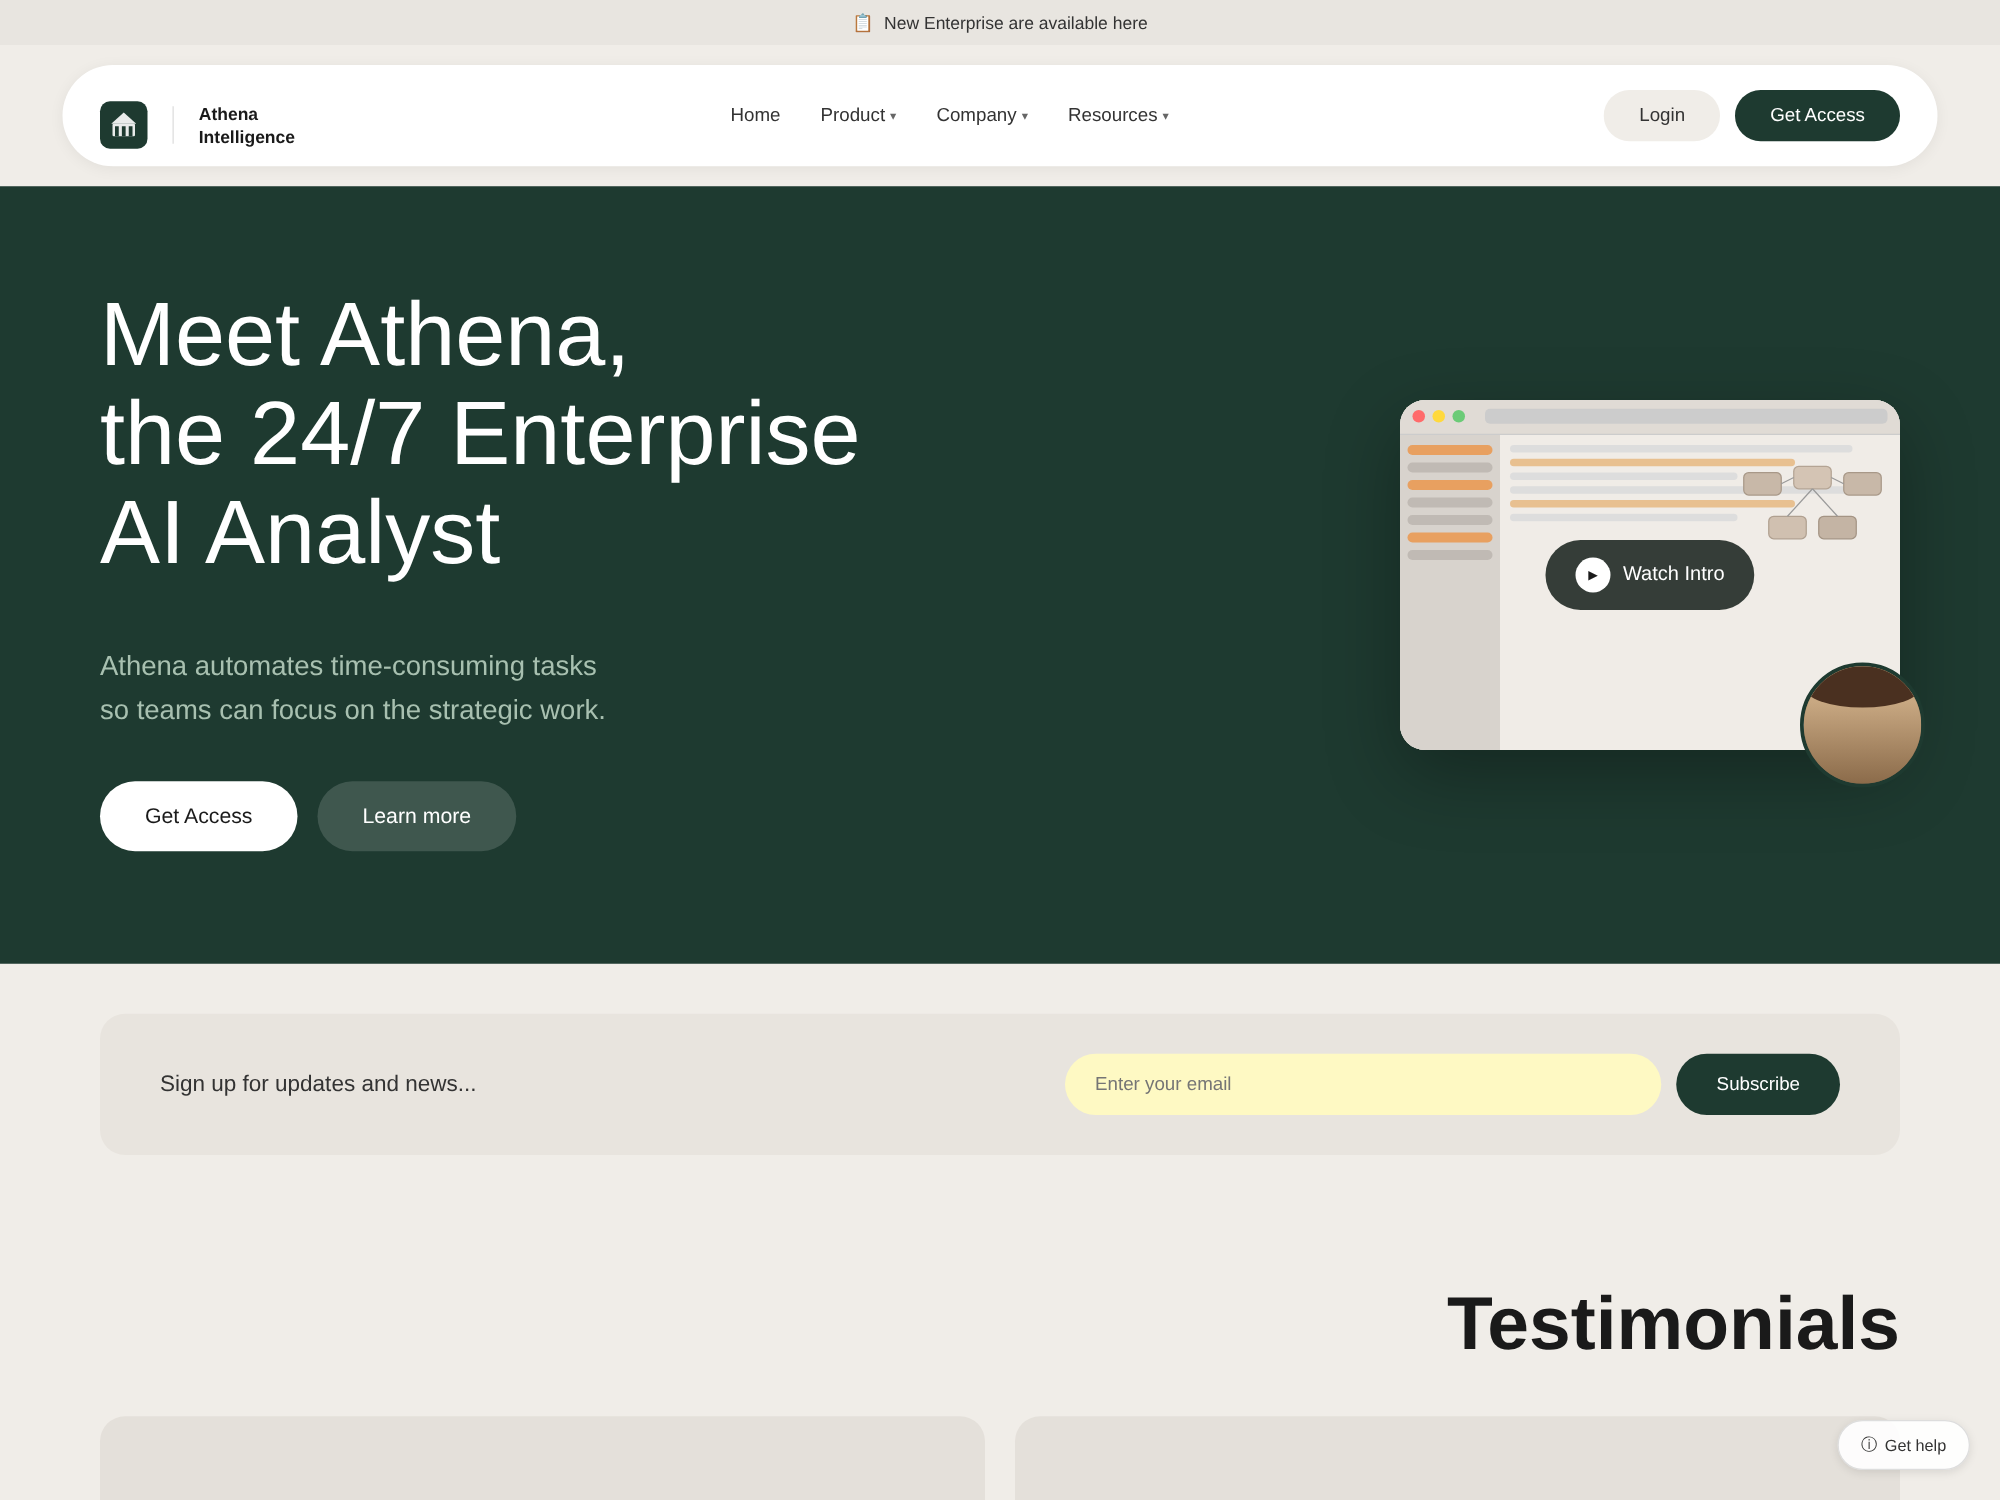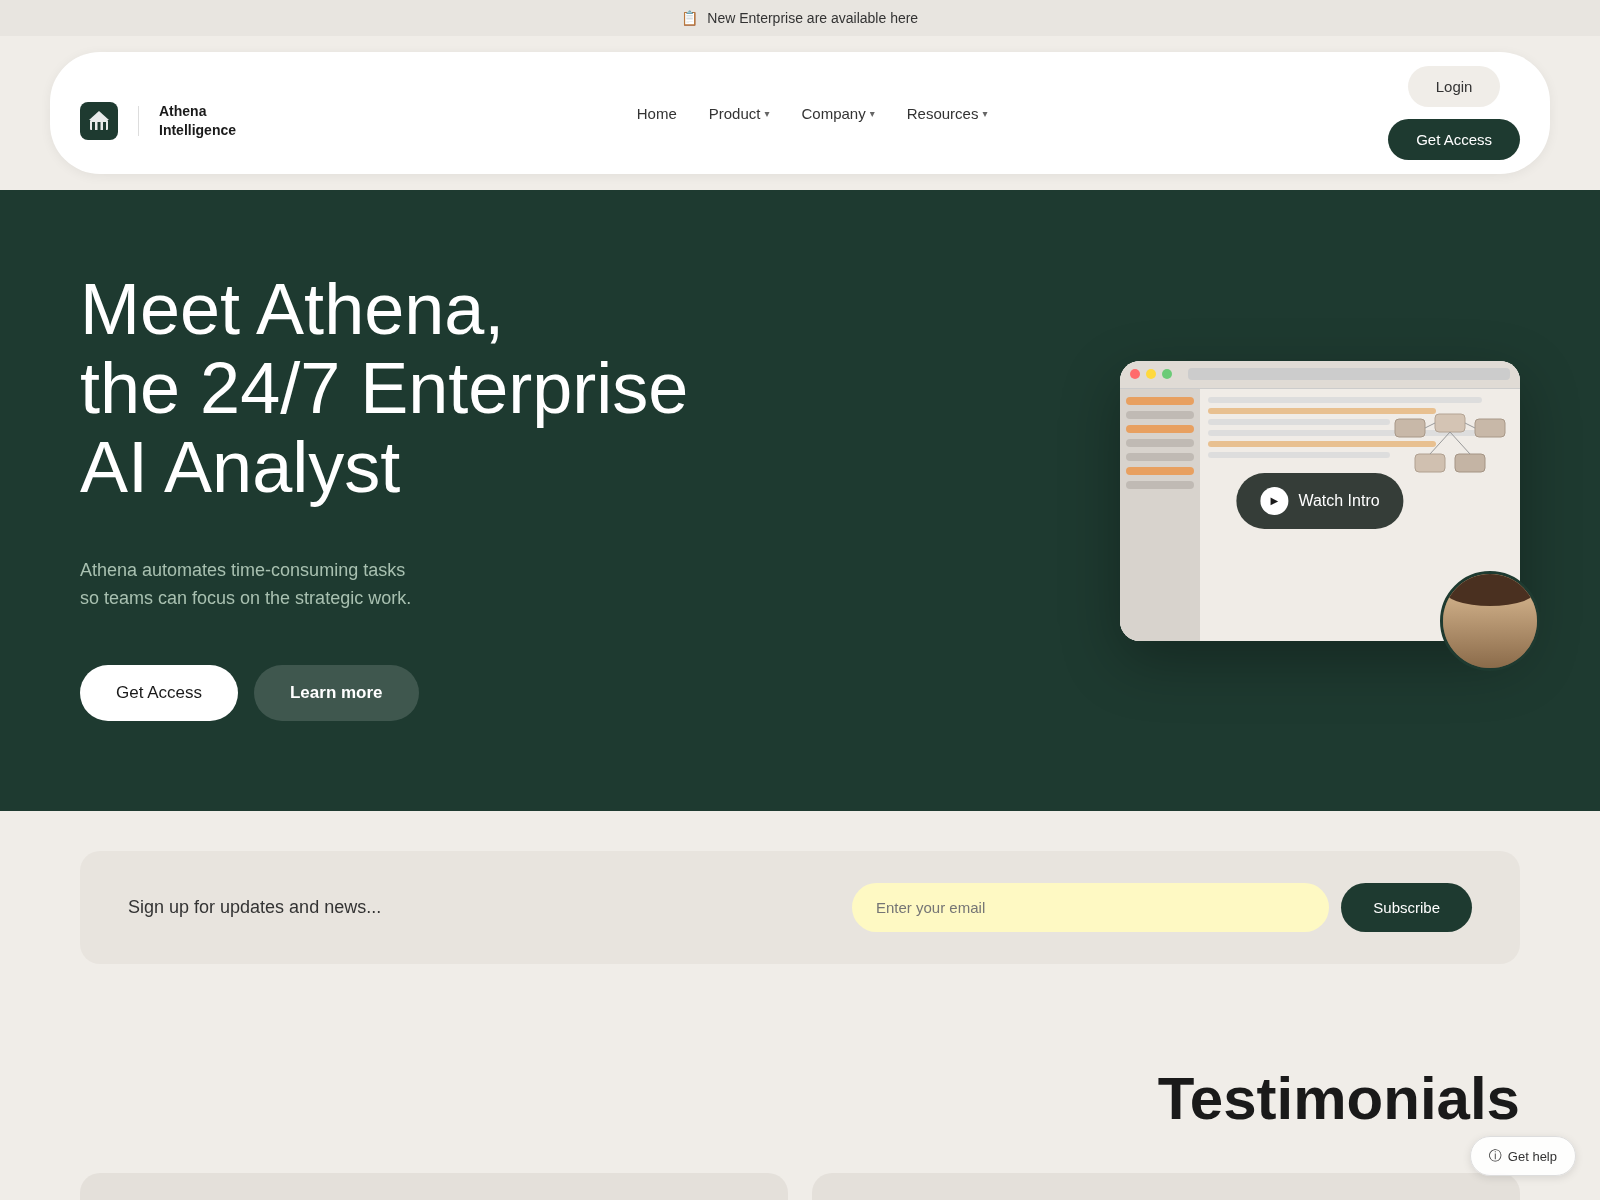--- a/index.html
+++ b/index.html
@@ -69,21 +69,20 @@
       cursor: pointer;
       display: flex;
       align-items: center;
       gap: 4px;
     }
     .nav-item .chevron { font-size: 10px; color: #666; }
     .navbar-actions {
       display: flex;
       align-items: center;
       gap: 12px;
-      flex-direction: column;
     }
     .btn-login {
       background: #f0ede8;
       border: none;
       border-radius: 50px;
       padding: 12px 28px;
       font-size: 15px;
       color: #333;
       cursor: pointer;
     }
@@ -111,24 +110,24 @@
       z-index: 2;
     }
     .hero-title {
       font-size: 72px;
       font-weight: 300;
       color: #fff;
       line-height: 1.1;
       margin-bottom: 48px;
     }
     .hero-description {
-      font-size: 18px;
+      font-size: 22px;
       color: #a8c0b0;
       line-height: 1.6;
-      margin-bottom: 52px;
+      margin-bottom: 40px;
     }
     .hero-buttons {
       display: flex;
       gap: 16px;
     }
     .btn-hero-primary {
       background: #fff;
       border: none;
       border-radius: 50px;
       padding: 18px 36px;
@@ -138,21 +137,21 @@
       font-weight: 500;
     }
     .btn-hero-secondary {
       background: rgba(255,255,255,0.15);
       border: none;
       border-radius: 50px;
       padding: 18px 36px;
       font-size: 17px;
       color: #fff;
       cursor: pointer;
-      font-weight: 700;
+      font-weight: 400;
     }
 
     
     .hero-video-card {
       position: absolute;
       right: 80px;
       top: 50%;
       transform: translateY(-50%);
       width: 400px;
       height: 280px;

